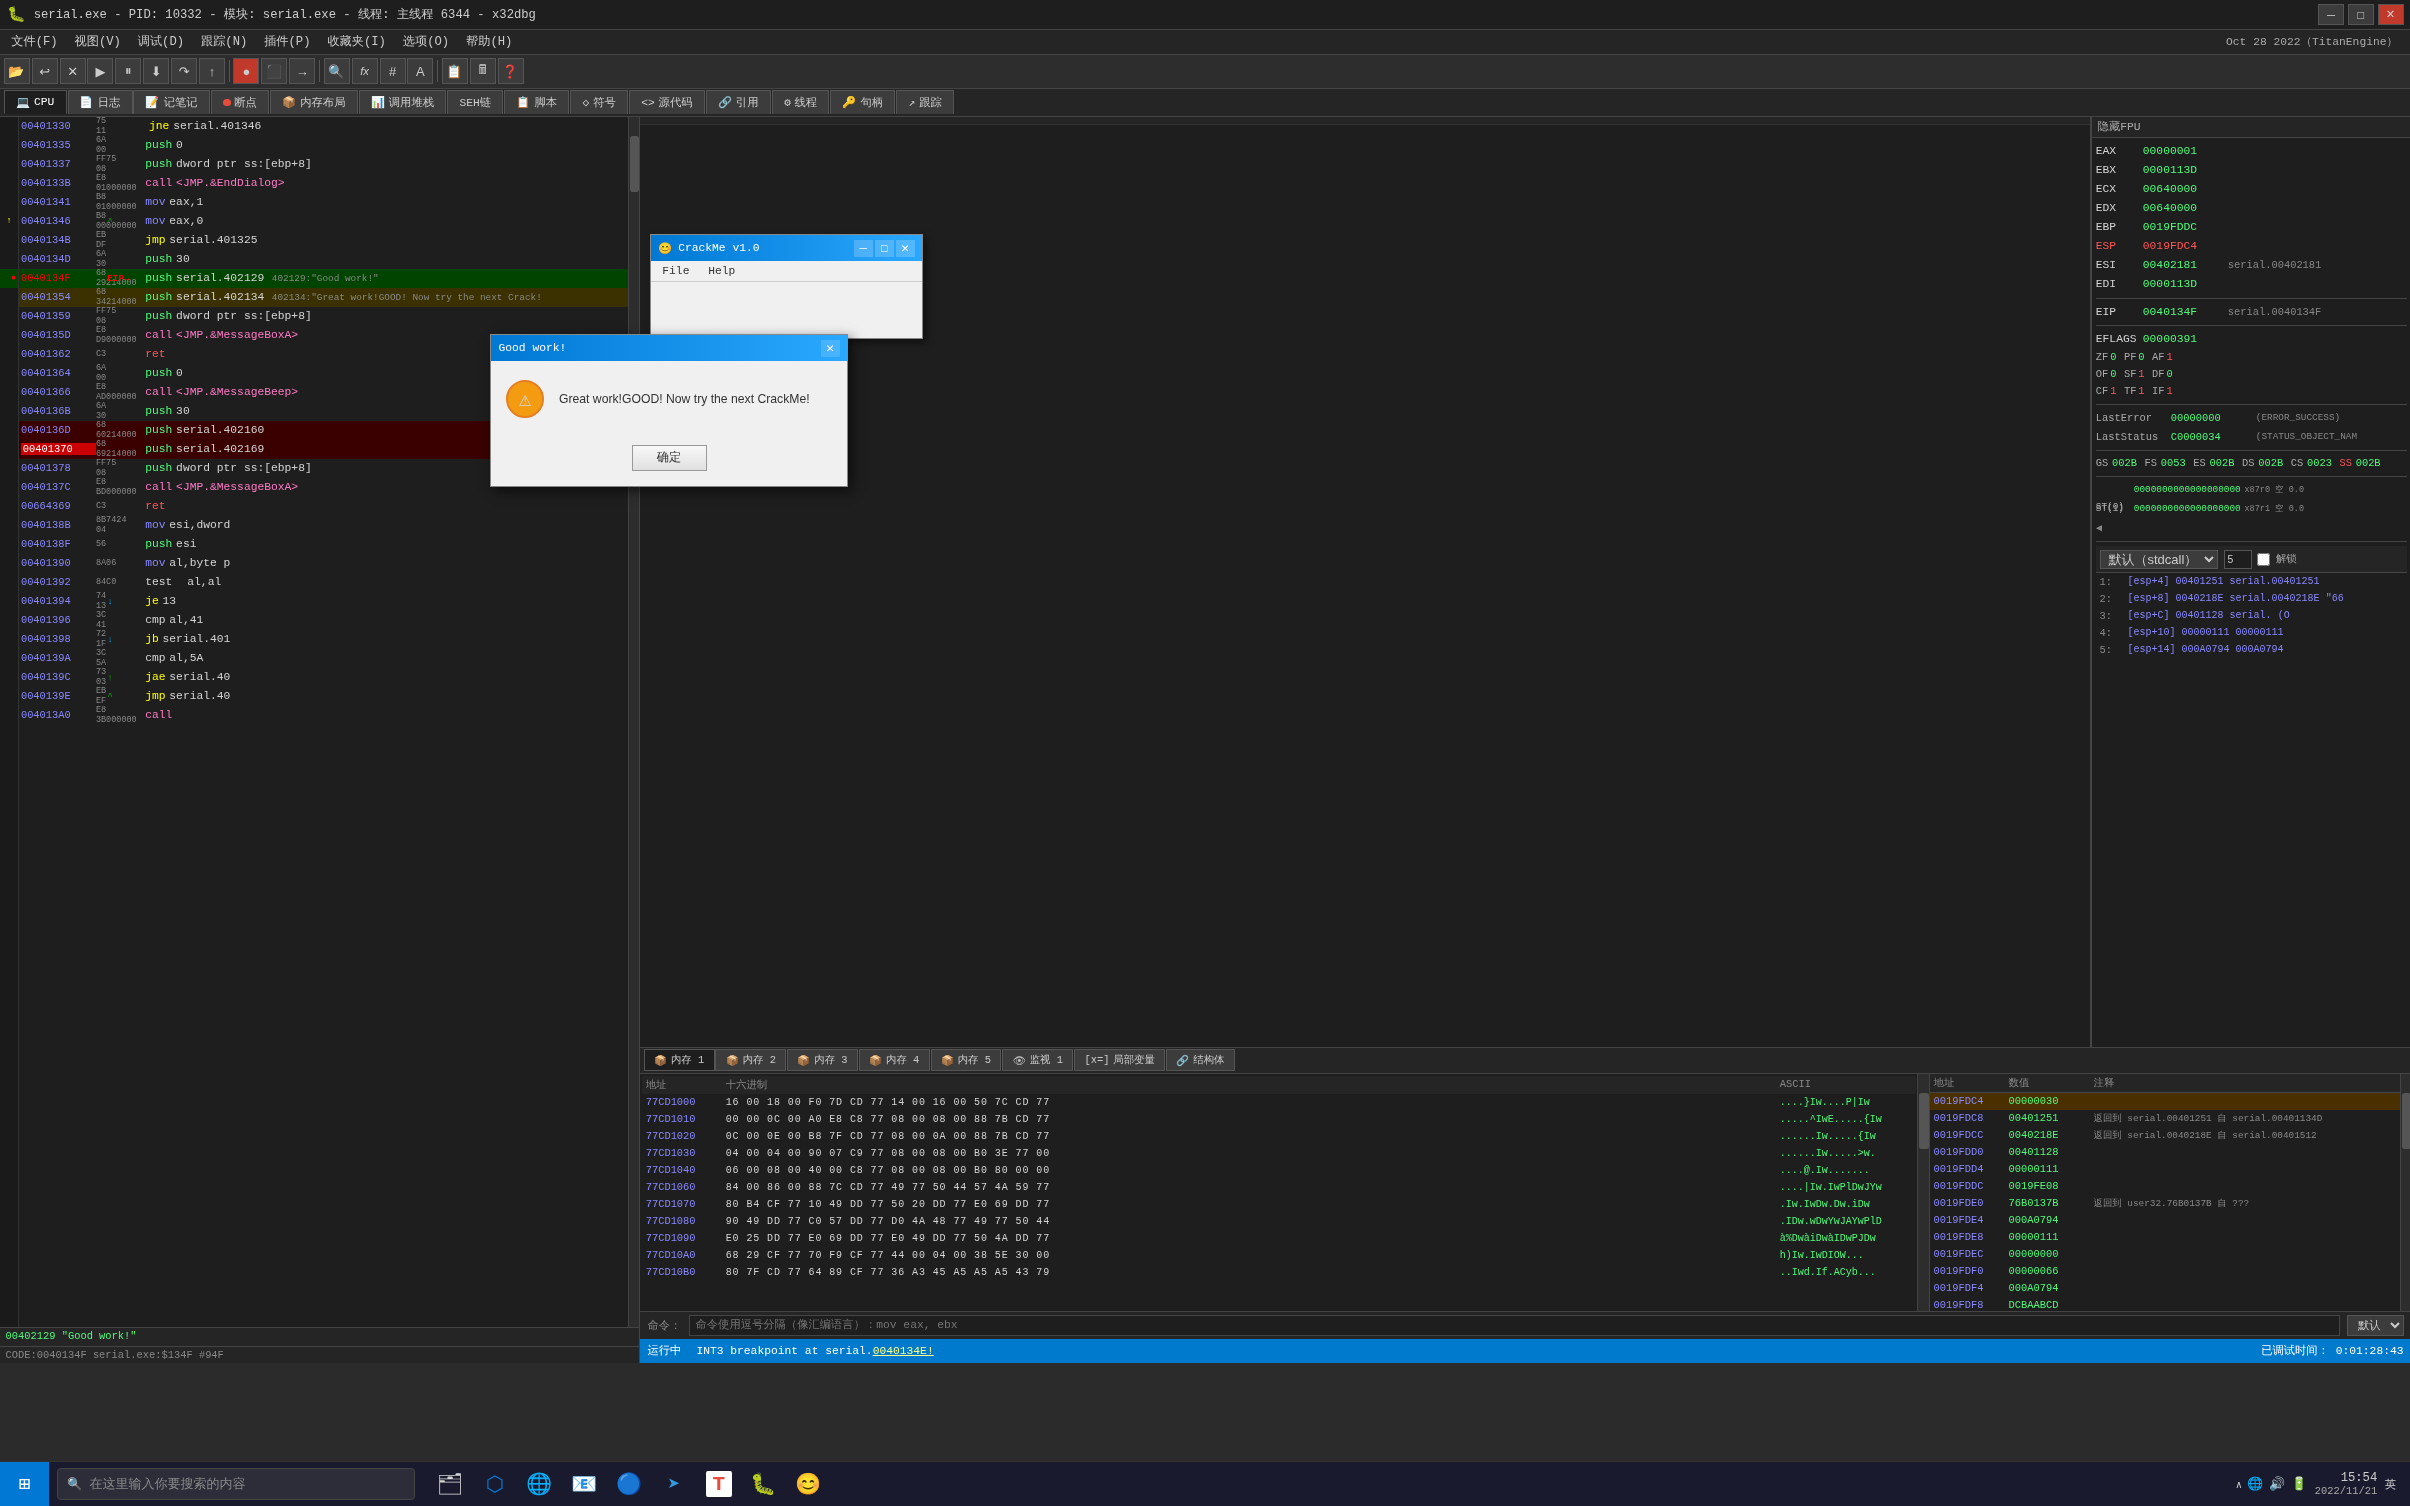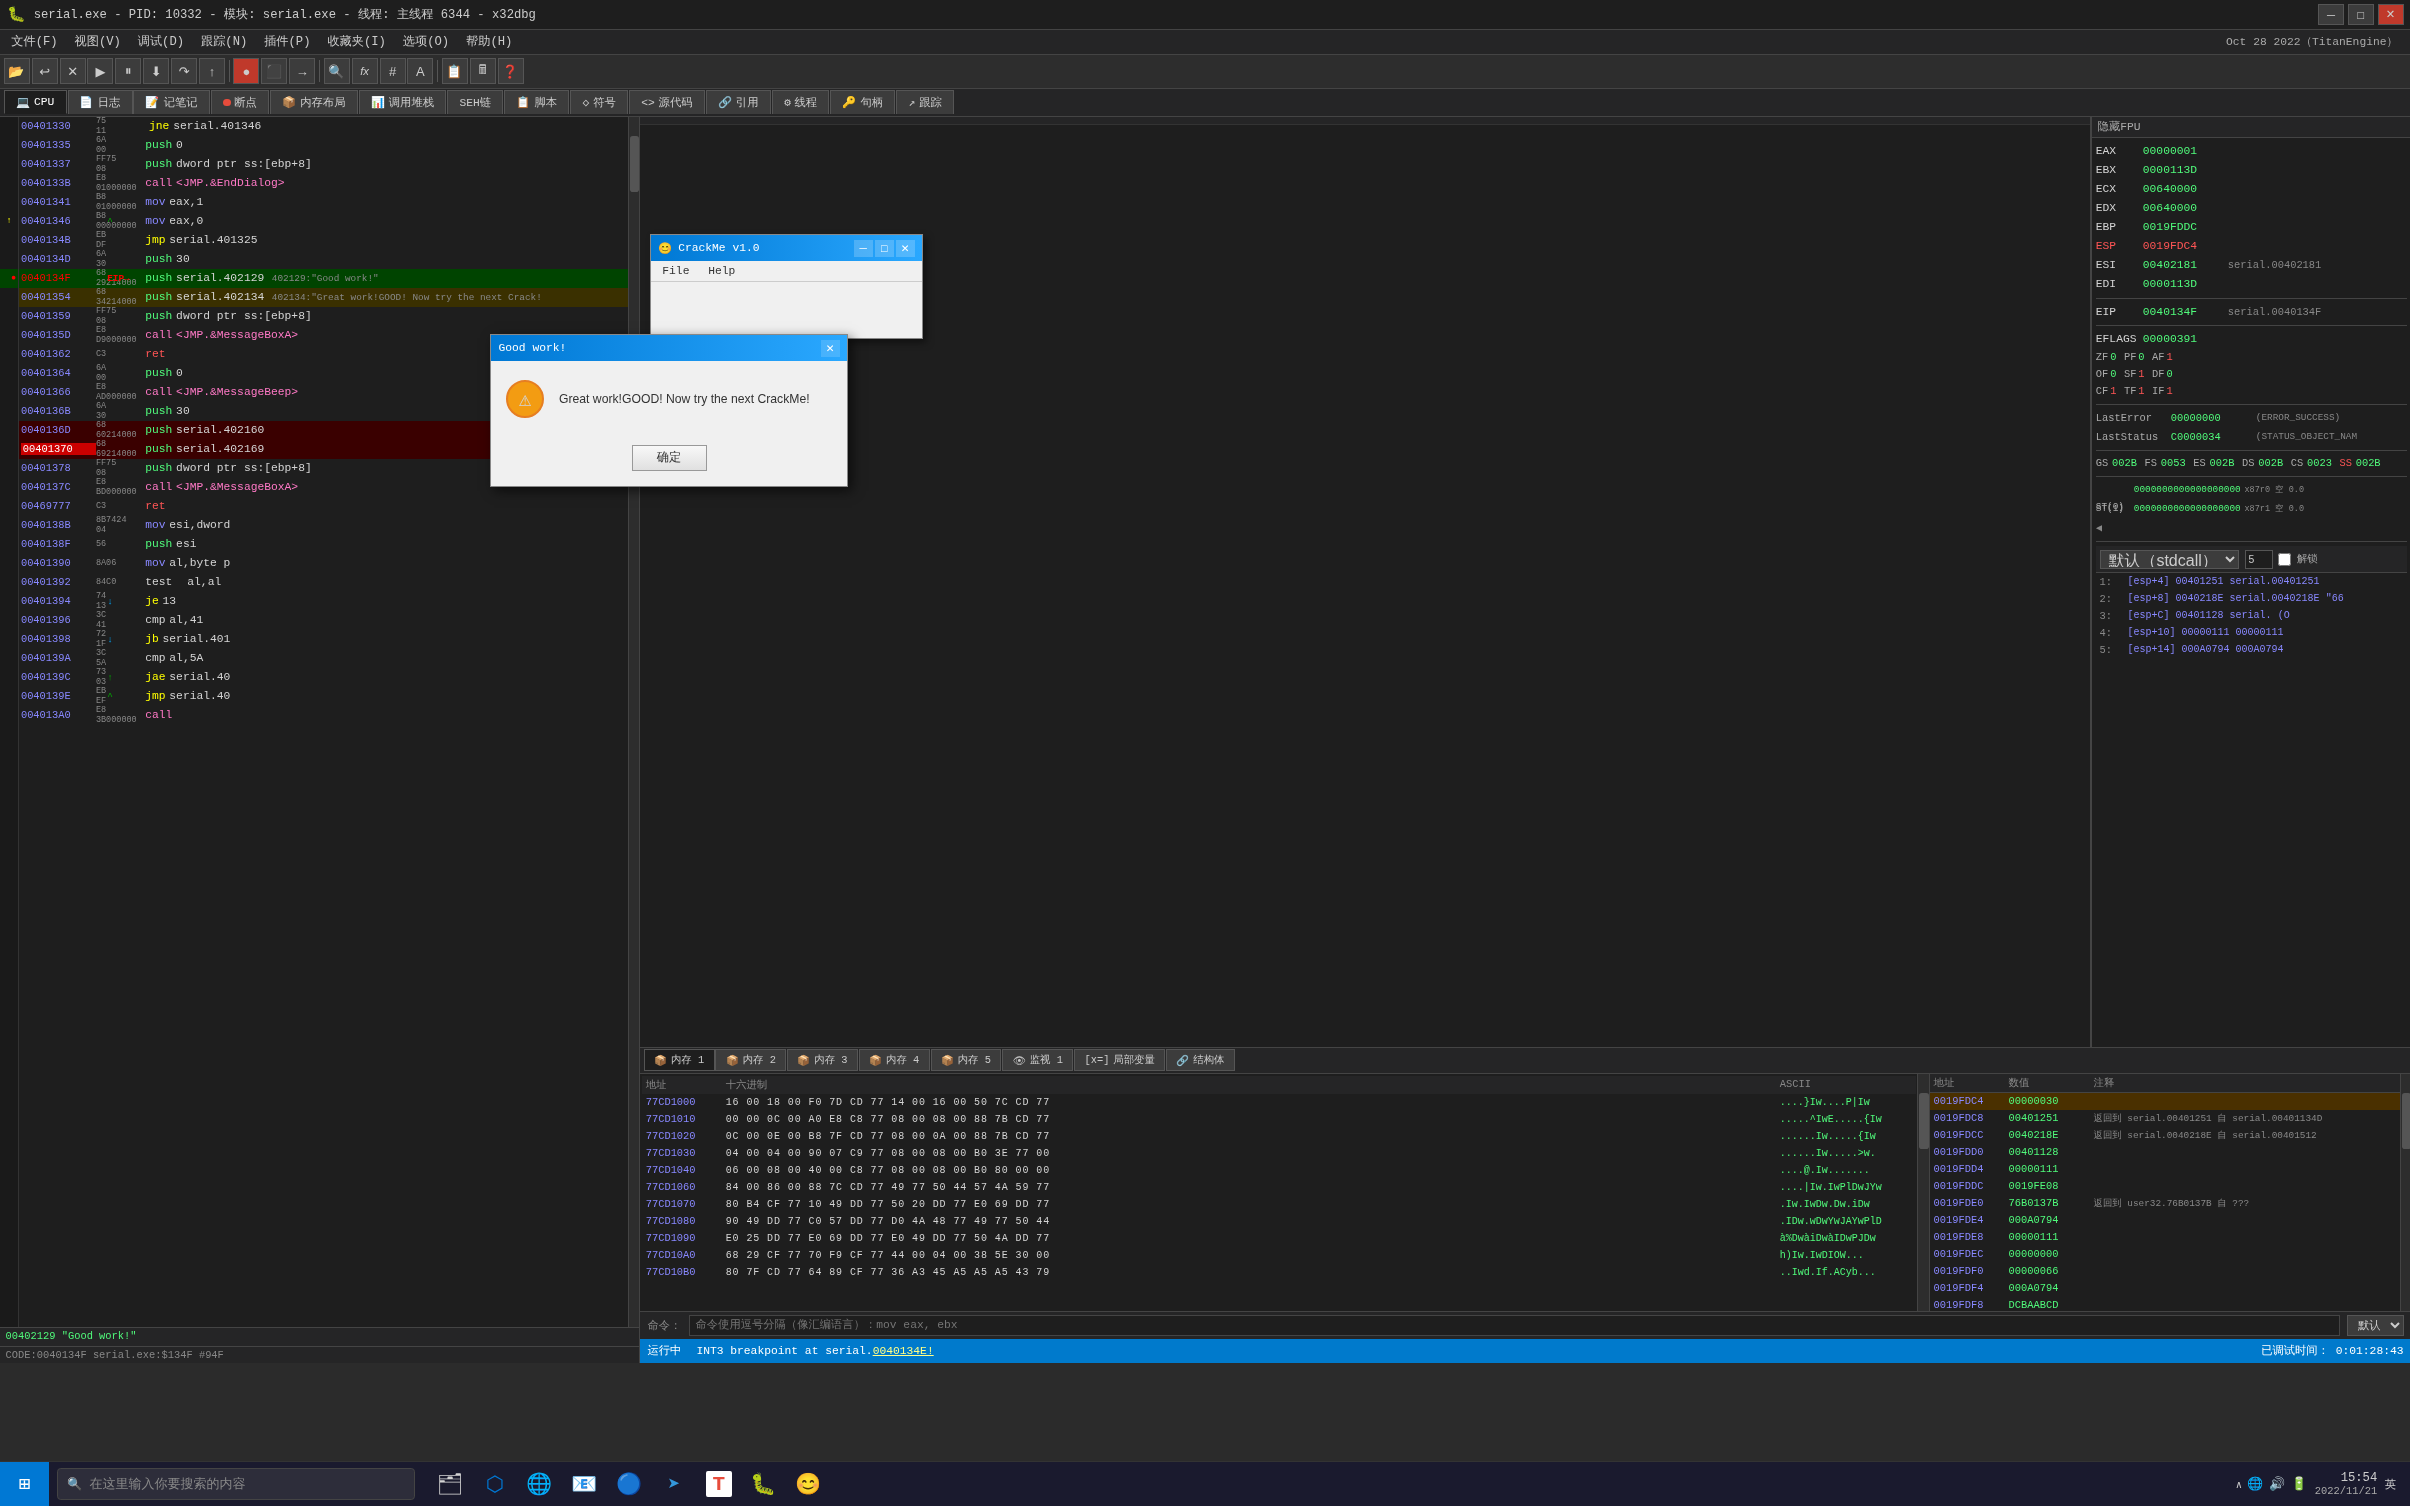--- a/index.html
+++ b/index.html
@@ -512,22 +512,23 @@
       padding: 3.8px;
       gap: 5.6px;
       border-bottom: 0.9px solid #444;
       background: #252526;
     }
     .cc-select {
       background: #3c3c3c;
       border: 0.9px solid #555;
       color: #ccc;
       padding: 0.9px 3.8px;
-      font-size: 16px;
+      font-size: 13px;
       height: 19px;
+      text-align: center;
     }
     .cc-num {
       background: #1e1e1e;
       border: 0.9px solid #555;
       color: #ccc;
       width: 28px;
       height: 19px;
       text-align: center;
       font-size: 10.4px;
     }
@@ -819,21 +820,21 @@
 
         <div class="disasm-line">
           <span class="disasm-addr">0040137C</span>
           <span style="width:11.3px; color:#888; font-size:8.5px;">E8 BD000000</span>
           <span style="width:38px;"></span>
           <span class="instr-call">call</span>
           <span style="margin-left:3.8px; color:#ff79c6;">&lt;JMP.&amp;MessageBoxA&gt;</span>
         </div>
 
         <div class="disasm-line">
-          <span class="disasm-addr">00469777</span>
+          <span class="disasm-addr">00664369</span>
           <span style="width:11.3px; color:#888; font-size:8.5px;">C3</span>
           <span style="width:38px;"></span>
           <span class="instr-ret">ret</span>
         </div>
 
         <div class="disasm-line">
           <span class="disasm-addr">0040138B</span>
           <span style="width:11.3px; color:#888; font-size:8.5px;">8B7424 04</span>
           <span style="width:38px;"></span>
           <span class="instr-mov">mov</span>

